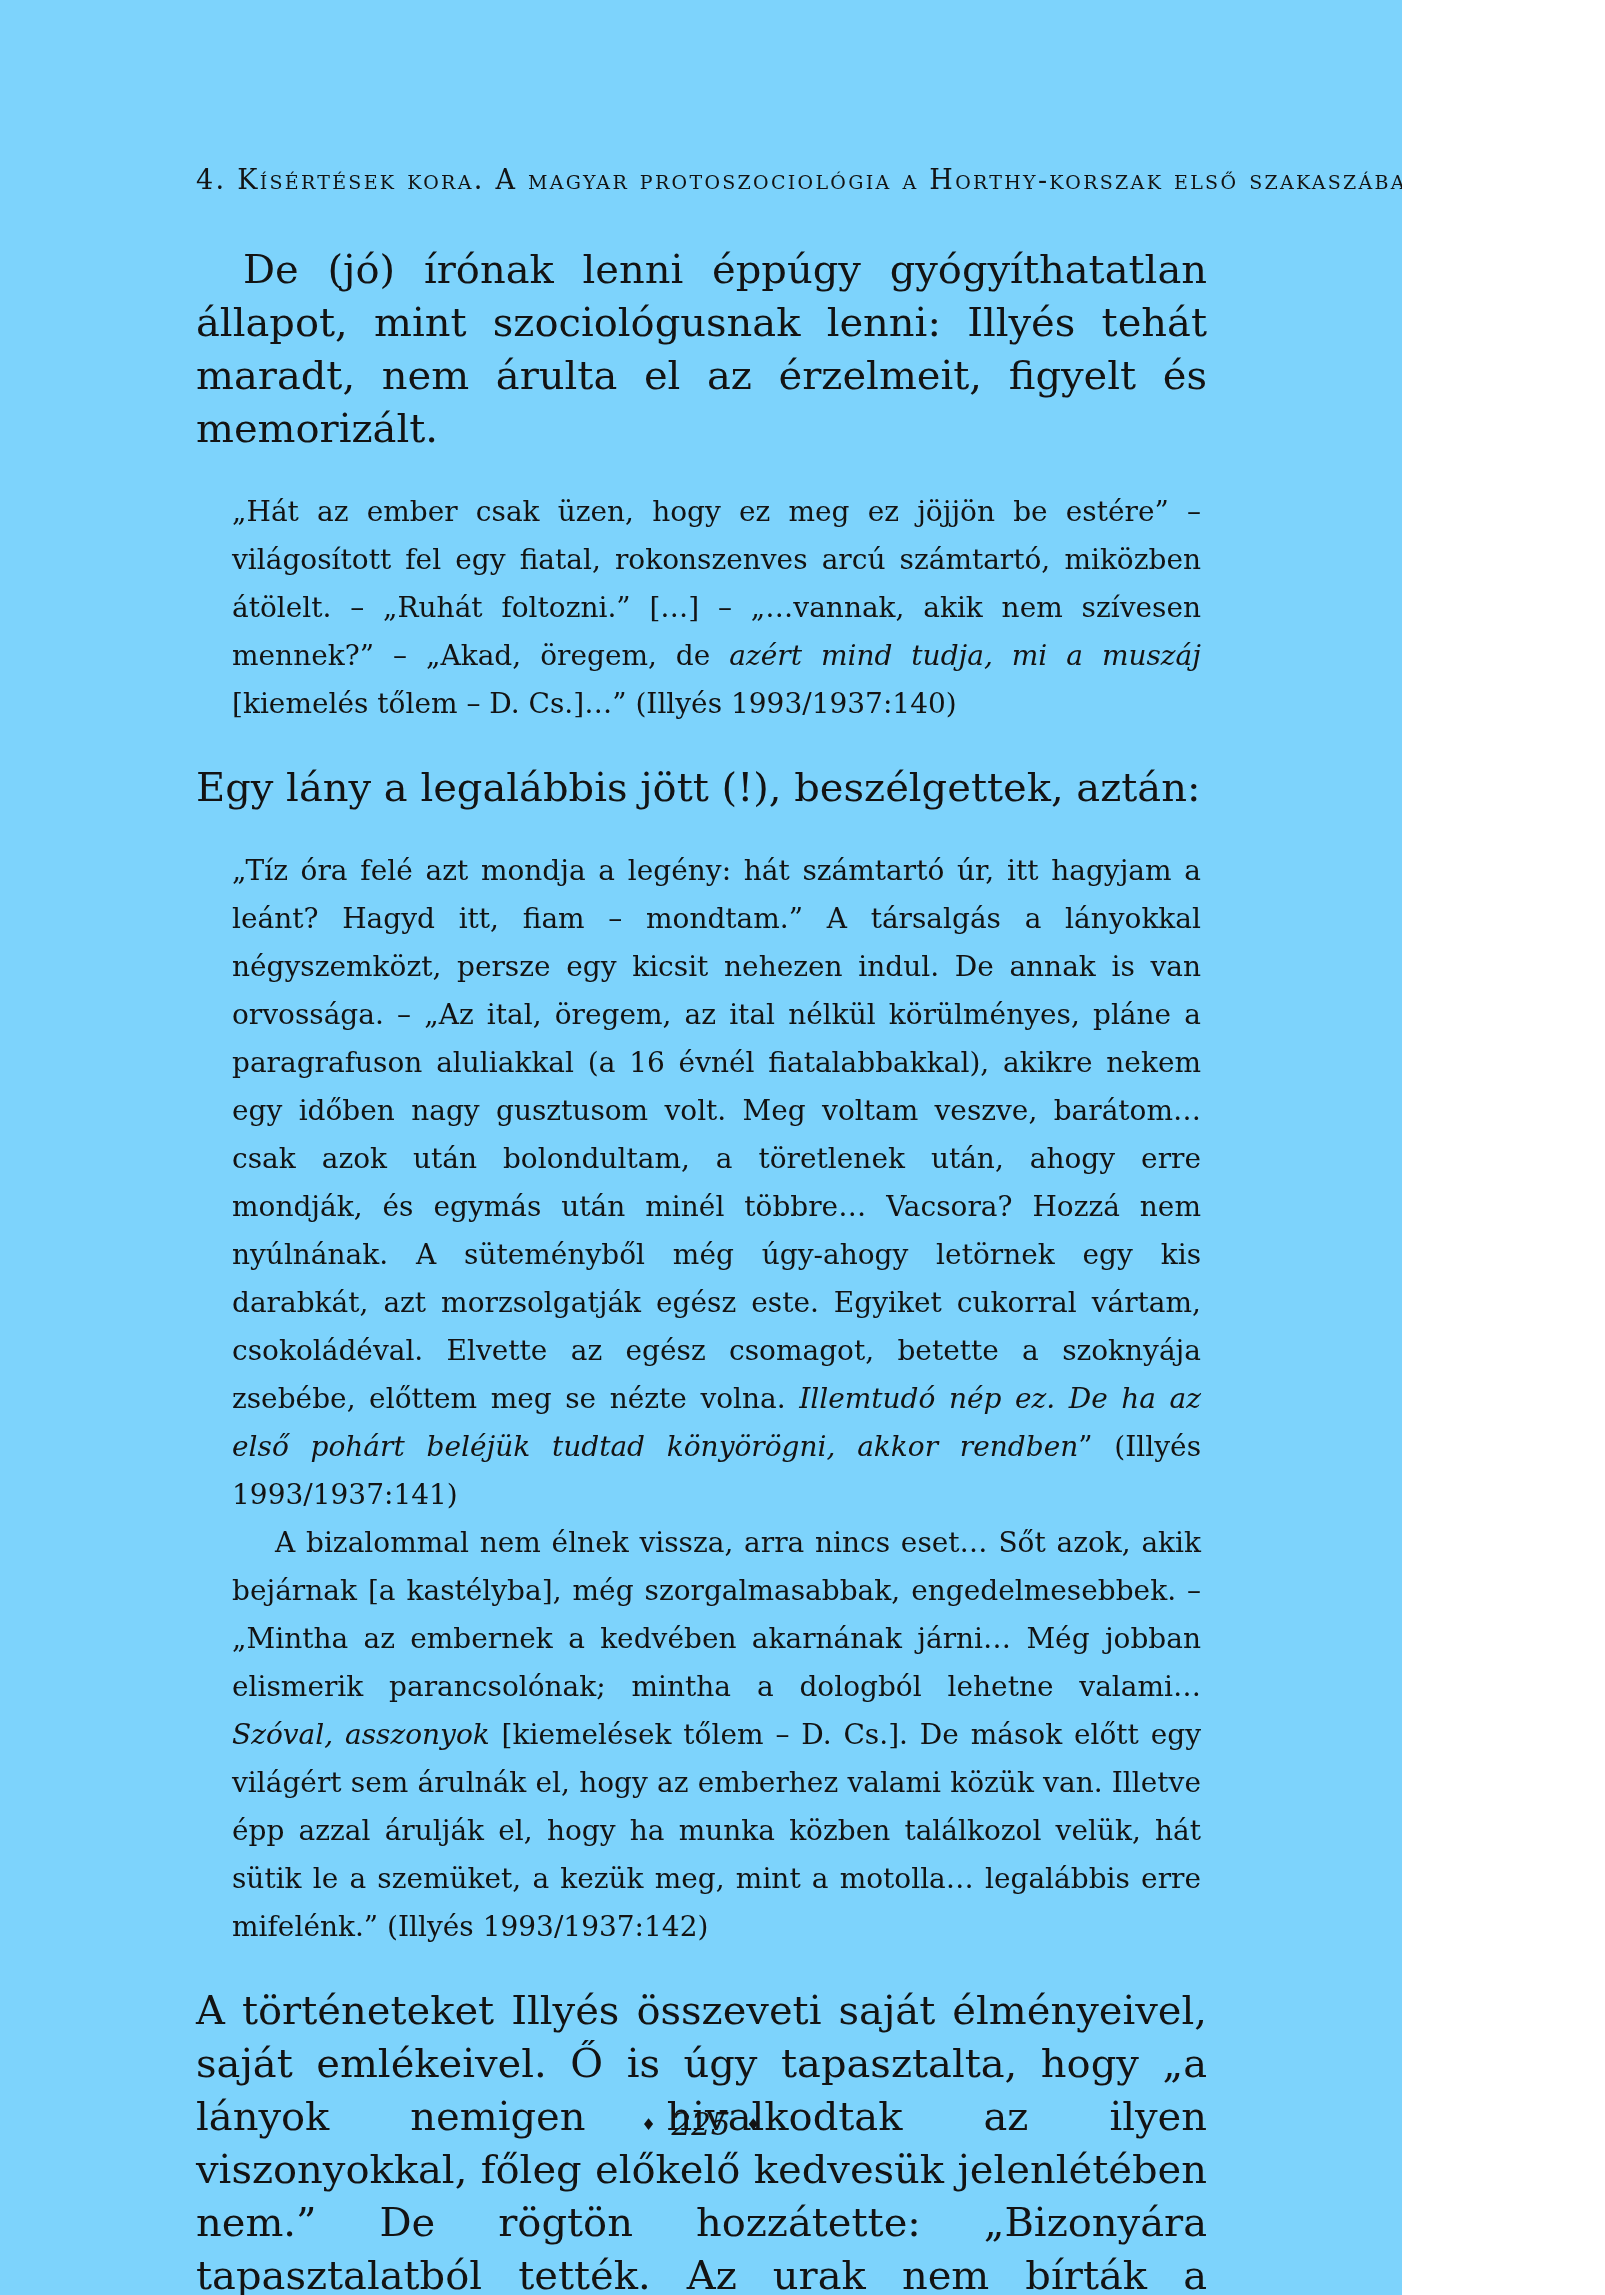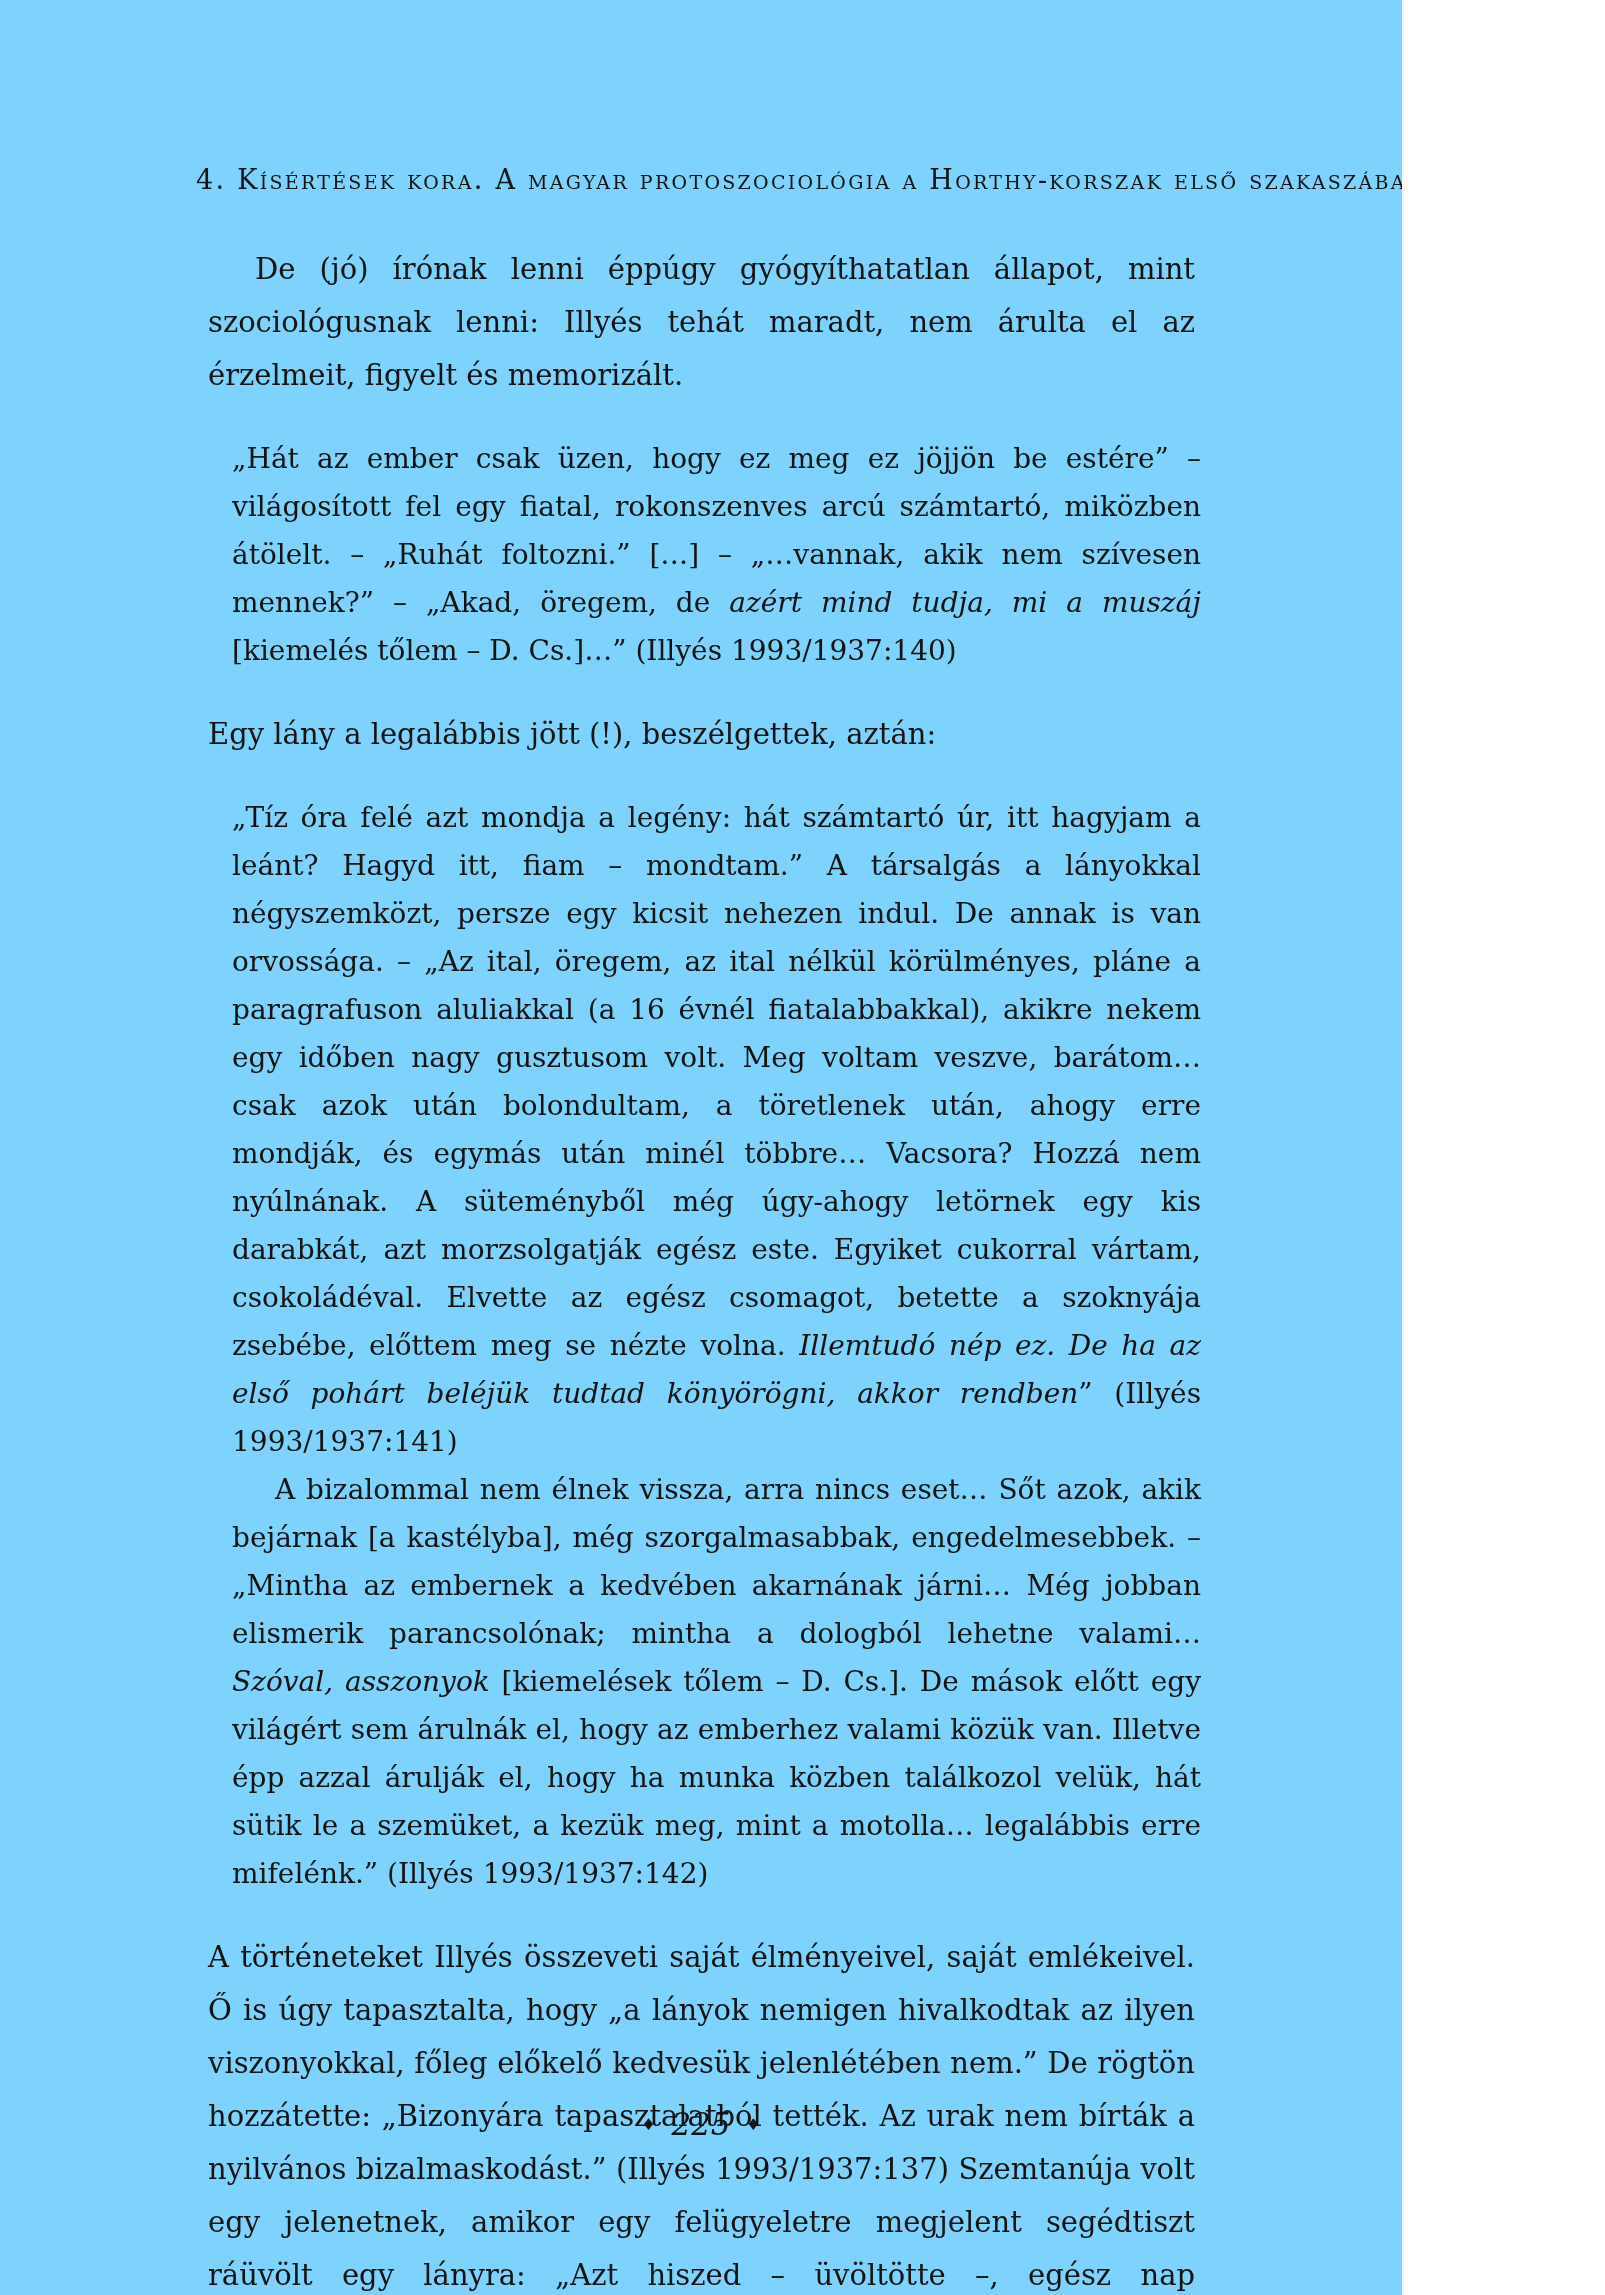--- a/index.html
+++ b/index.html
@@ -19,24 +19,24 @@
   }
   .running-header {
     text-align: center;
     font-variant: small-caps;
     letter-spacing: 0.085em;
     font-size: 27px;
     line-height: 34px;
     white-space: nowrap;
   }
   .para {
-    font-size: 29px;
+    font-size: 40px;
     line-height: 53px;
     text-align: justify;
-    margin: 12px;
+    margin: 0;
     hyphens: auto;
   }
   .para.indent { text-indent: 47px; }
   .para.first { margin-top: 46px; }
   .para.gap-top { margin-top: 38px; }
   .quote {
     font-size: 28px;
     line-height: 48px;
     text-align: justify;
     margin: 33px 6px 33px 36px;

